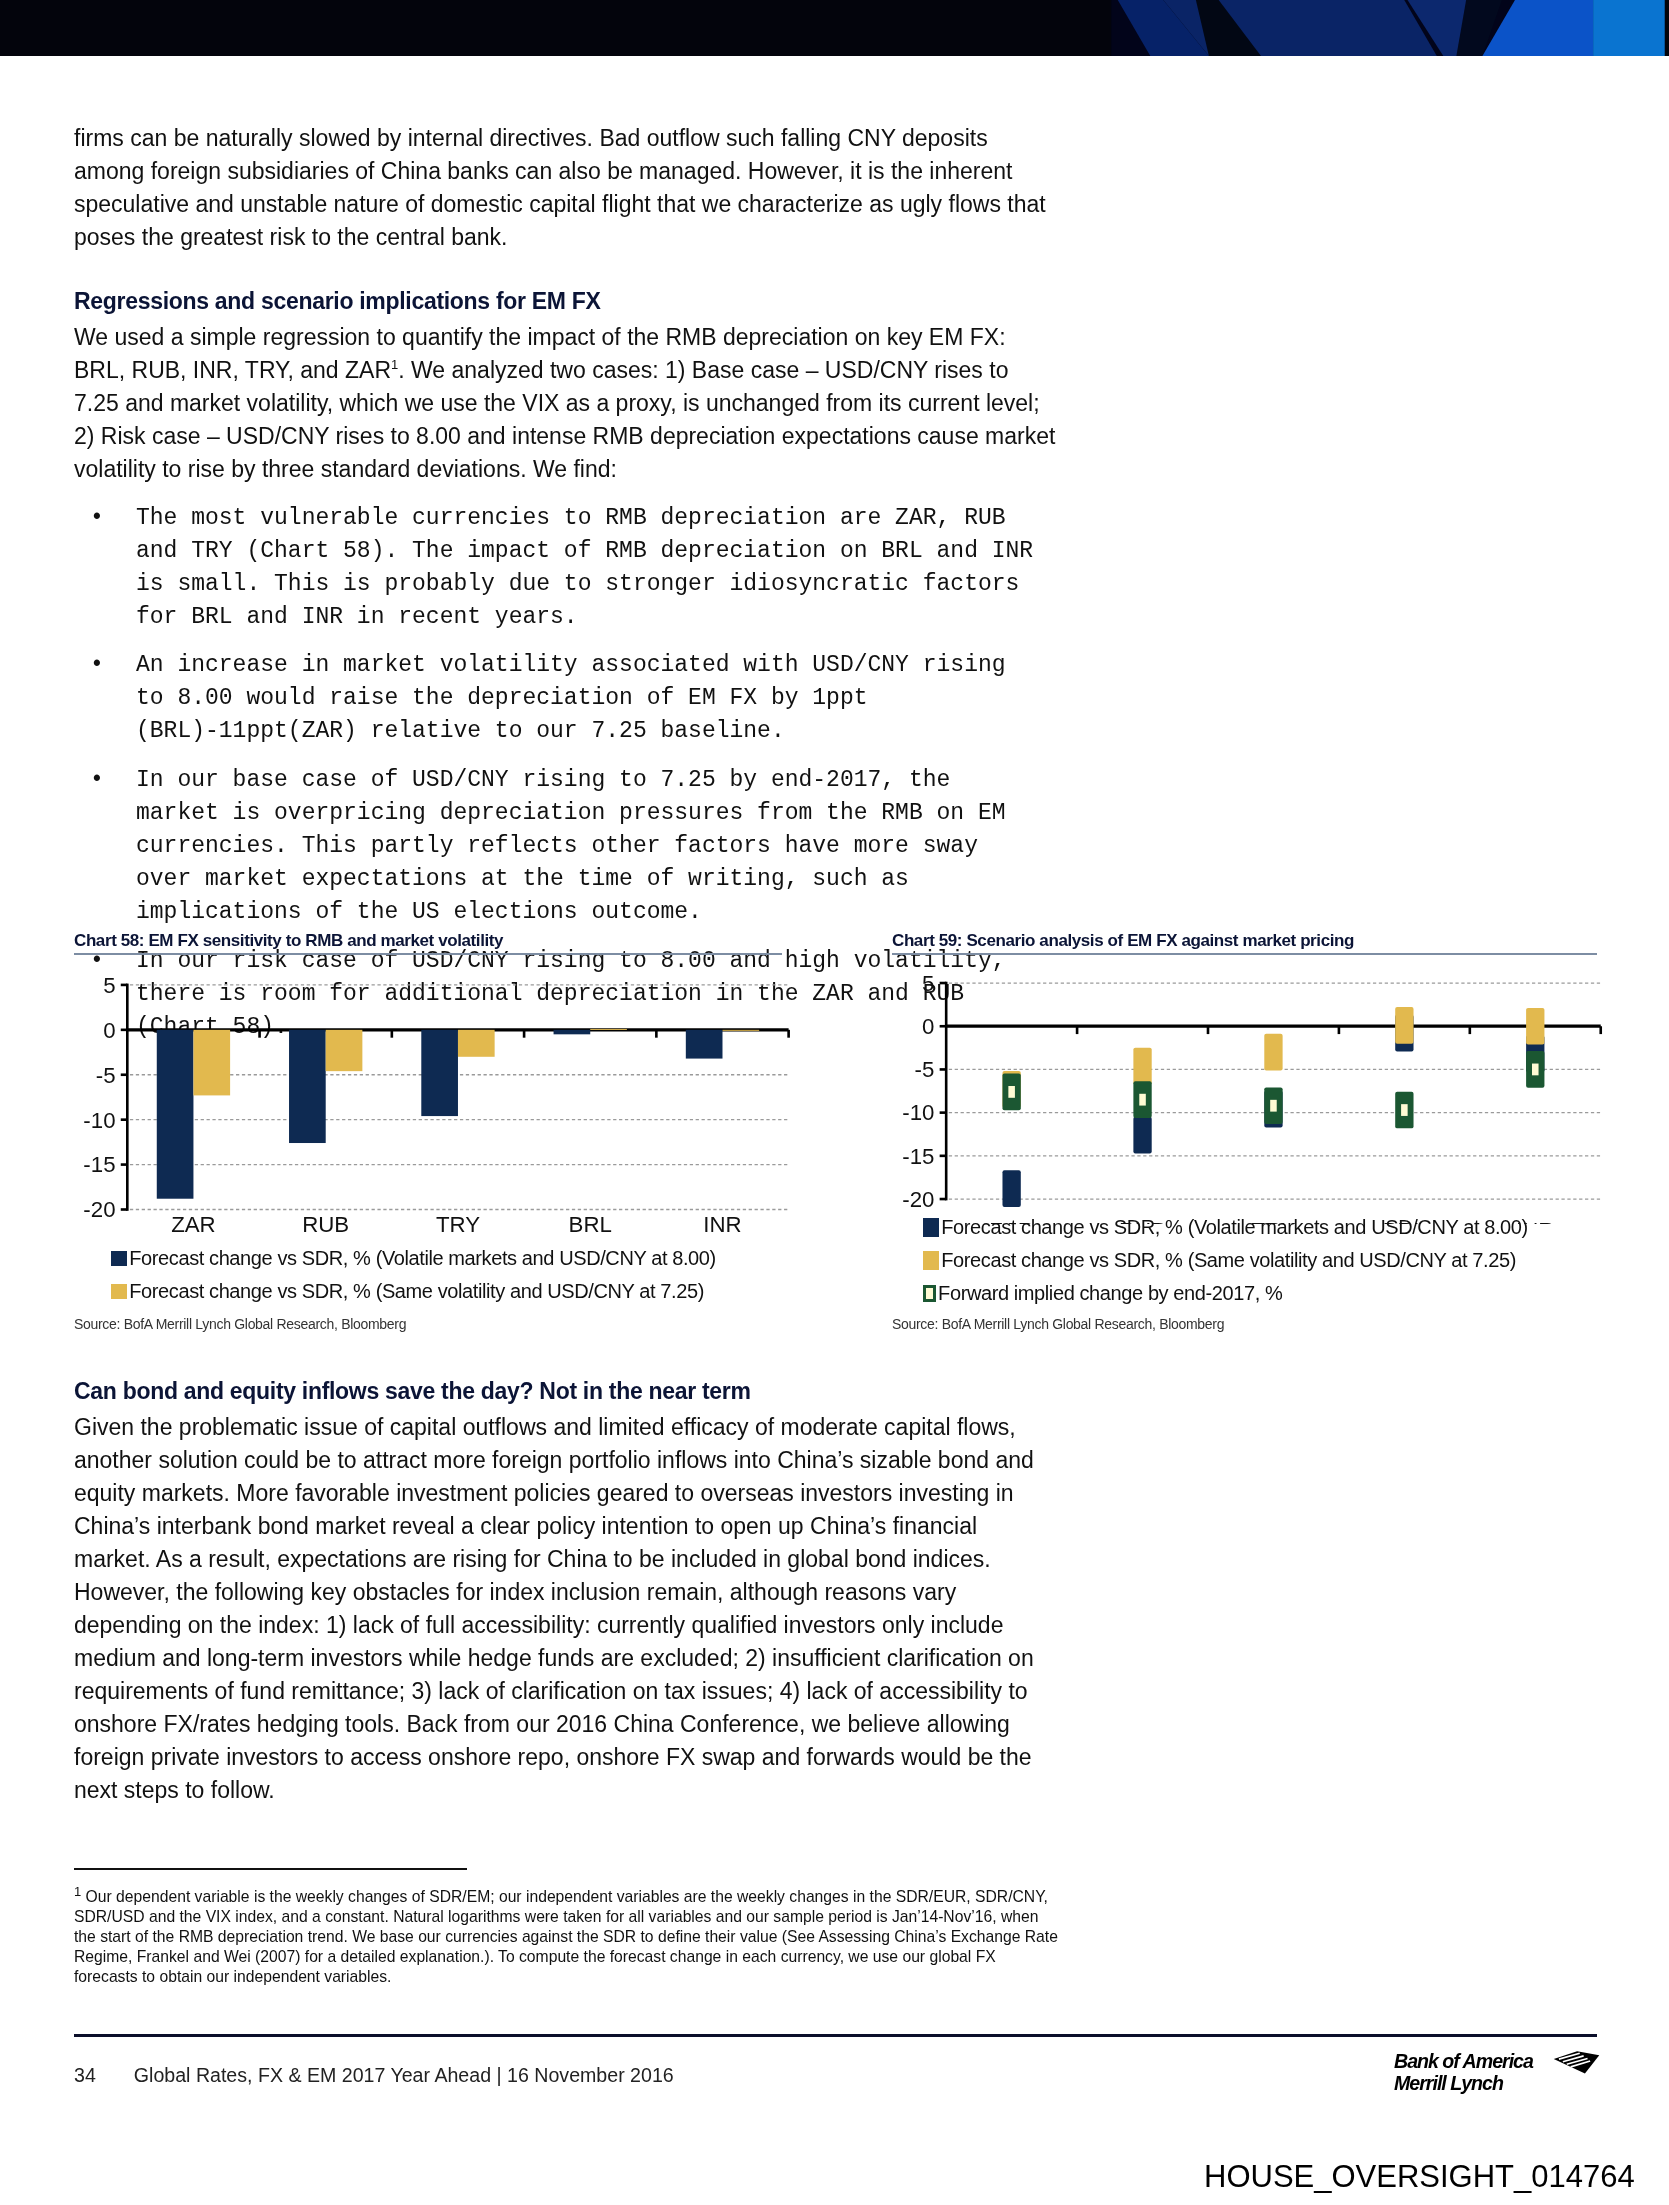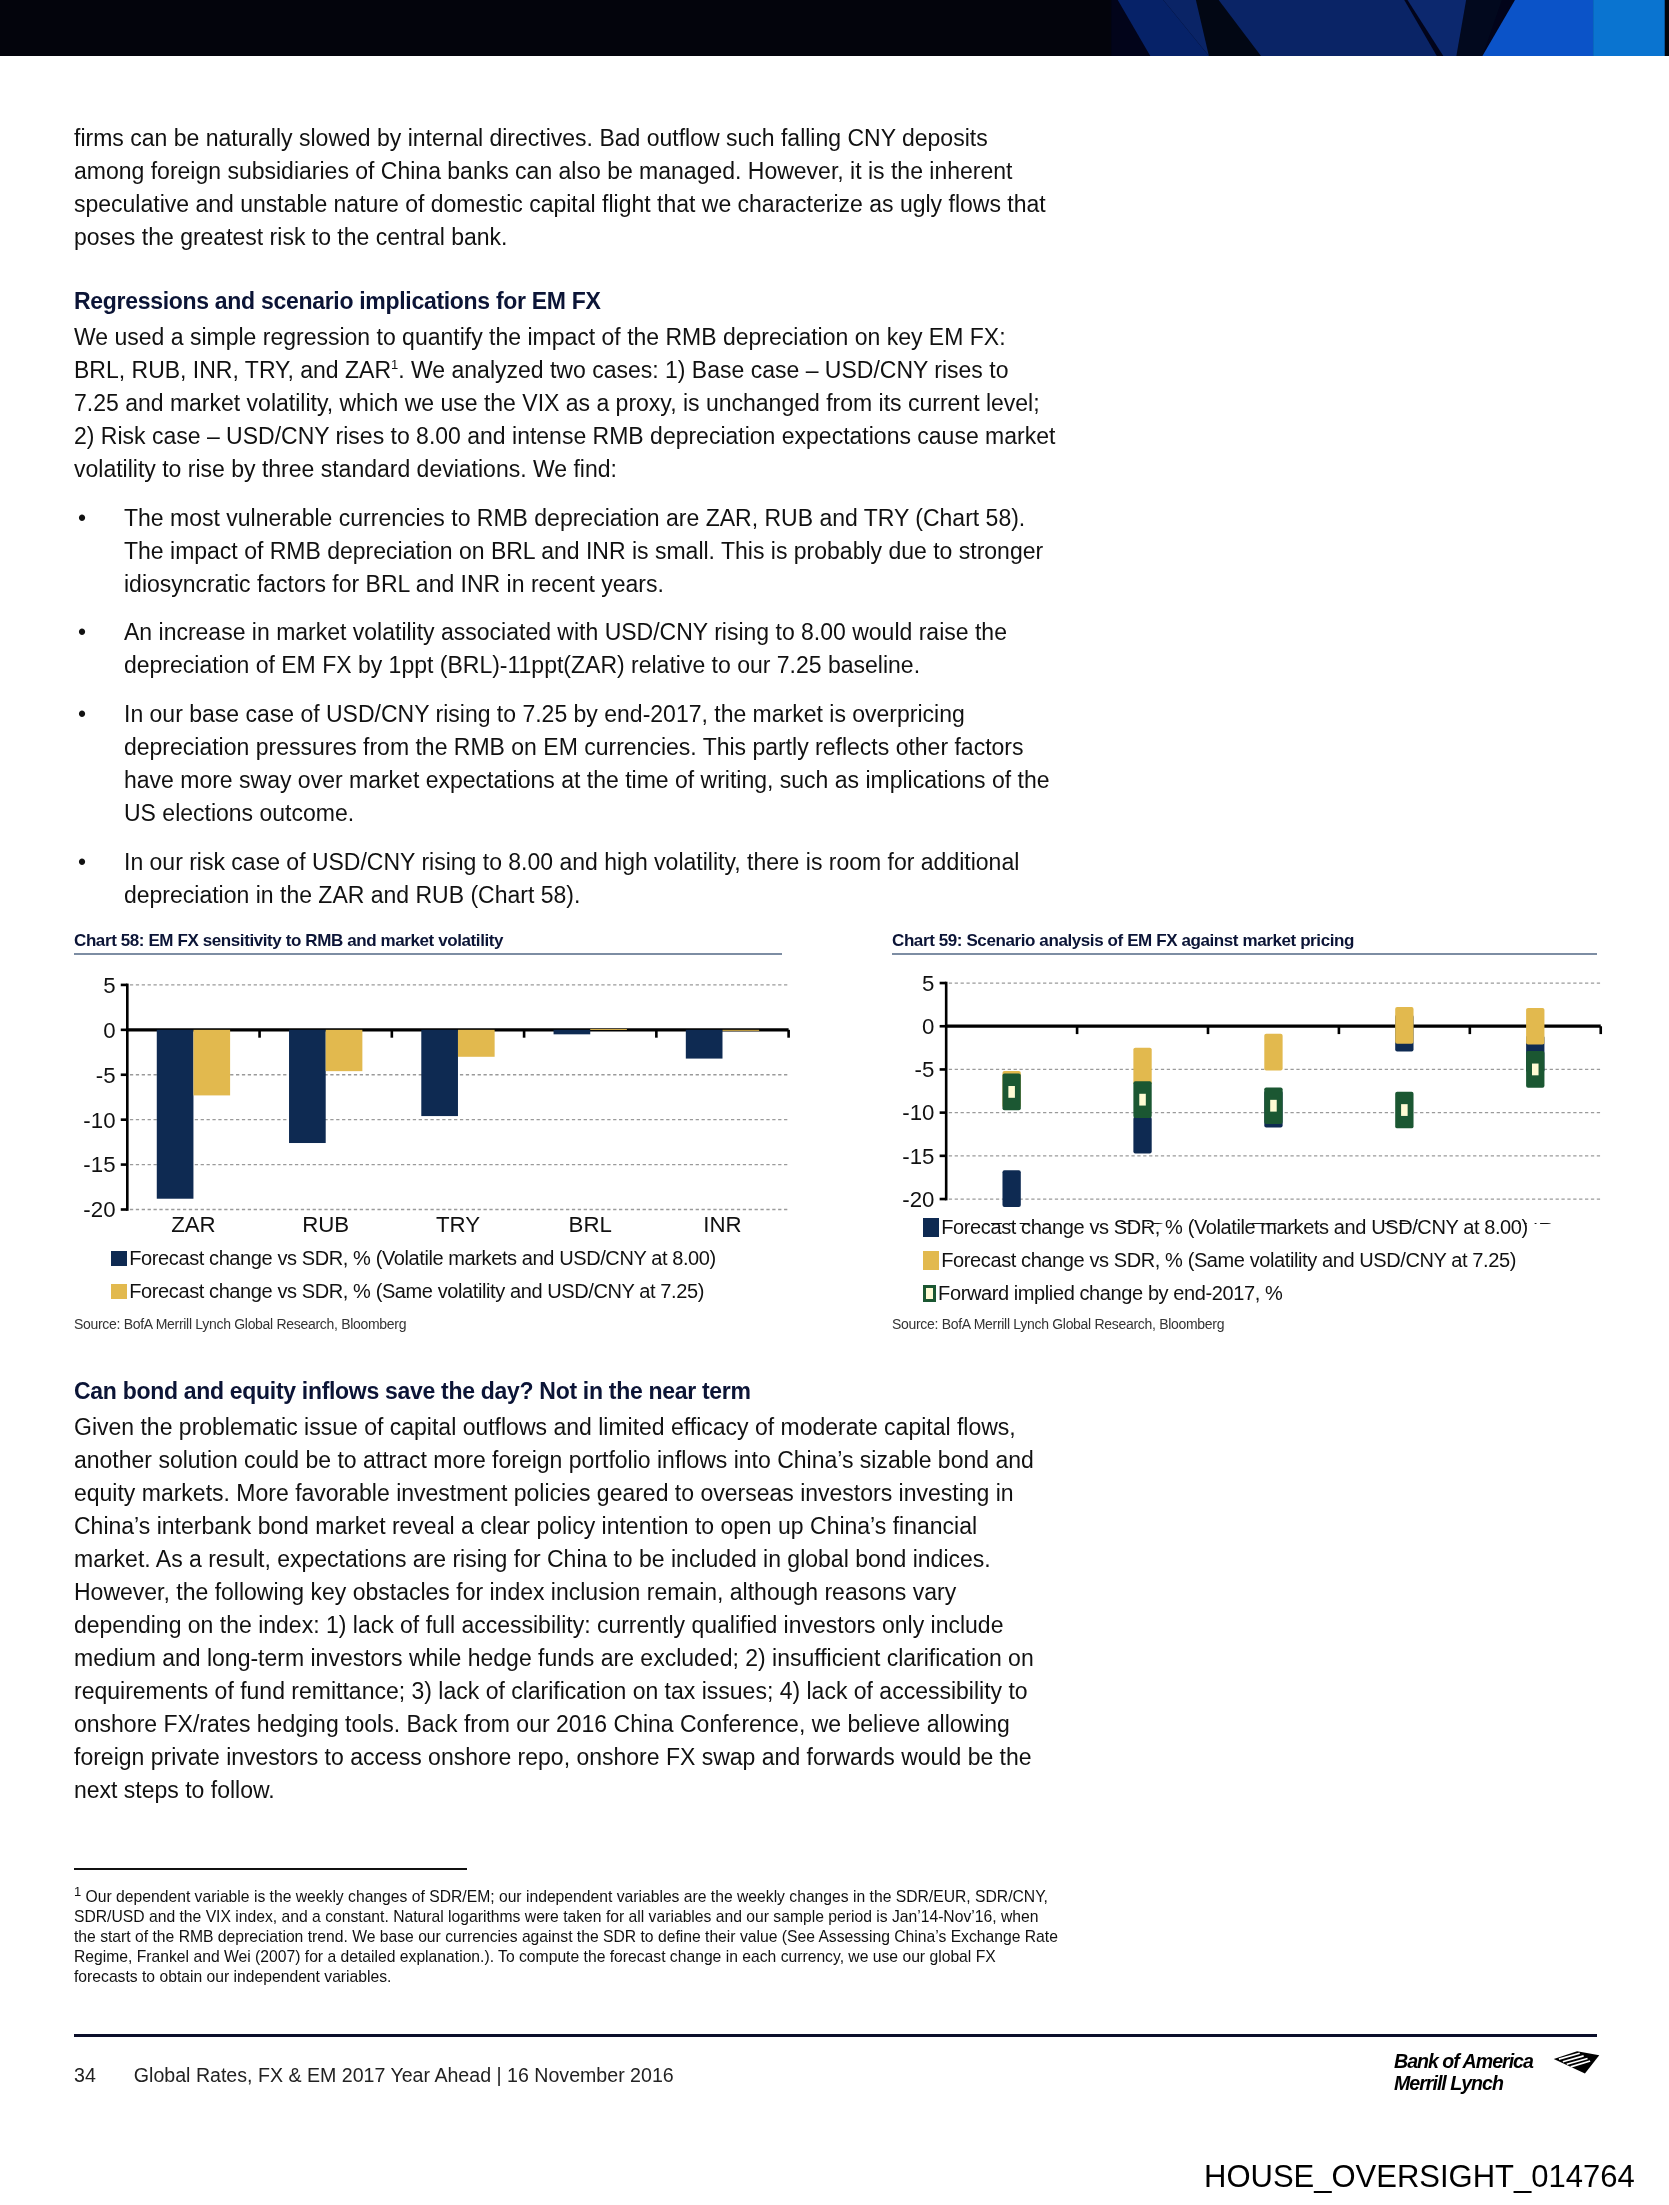--- a/index.html
+++ b/index.html
@@ -2,21 +2,21 @@
 <html style="font-size:10.5px"><head>
 <meta charset="utf-8">
 <style>
   html, body { margin:0; padding:0; background:#ffffff; }
   body { width:1669px; height:2205px; position:relative; font-family:"Liberation Sans", "DejaVu Sans", sans-serif; color:#111; overflow:hidden; }
   .topbar { position:absolute; left:0; top:0; width:1669px; height:56px; background:#03040c; overflow:hidden; }
   .topbar svg { position:absolute; left:0; top:0; }
   .body-text { position:absolute; left:74px; width:982px; font-size:23px; line-height:33px; color:#111; }
   .body-text p { margin:0; }
   .section-h { position:absolute; left:74px; font-size:23px; font-weight:bold; color:#0b1436; letter-spacing:-0.3px; }
-  ul.bullets { list-style:none; margin:0; padding:0; }
+  ul.bullets { list-style:none; margin:12px; padding:0;font-family:Liberation Mono, monospace; }
   ul.bullets li { position:relative; padding-left:50px; margin-bottom:15.7px; }
   ul.bullets li::before { content:"•"; position:absolute; left:3.9px; top:0; }
   sup { font-size:13px; line-height:0; }
   .chart-title { position:absolute; font-size:17px; font-weight:bold; color:#0b1436; letter-spacing:-0.4px; }
   .chart-rule { position:absolute; height:2px; background:#7d8da3; }
   .chart-svg { position:absolute; }
   .legend { position:absolute; font-size:20px; color:#111; letter-spacing:-0.4px; line-height:33px; }
   .legend .row { display:flex; align-items:center; white-space:nowrap; }
   .swatch { display:inline-block; width:15.7px; height:15.7px; margin-right:2.6px; }
   .swatch-hollow { display:inline-block; width:11.8px; height:11.8px; border:3.9px solid #1b5732; background:#fffbd4; margin-right:2.6px; box-sizing:content-box; width:6.5px; height:10.5px; }

